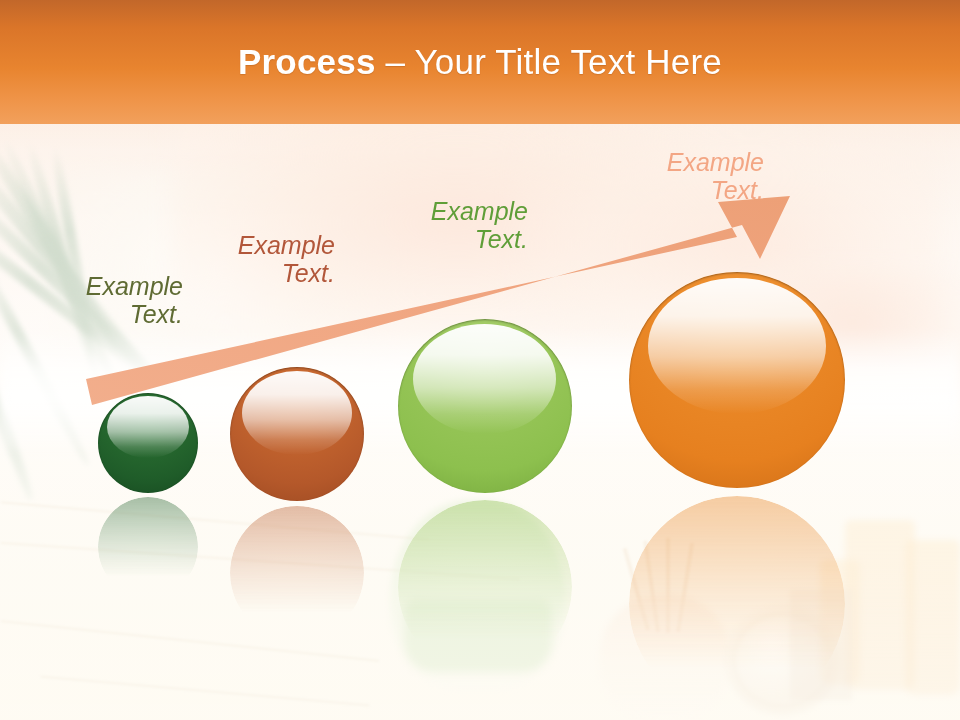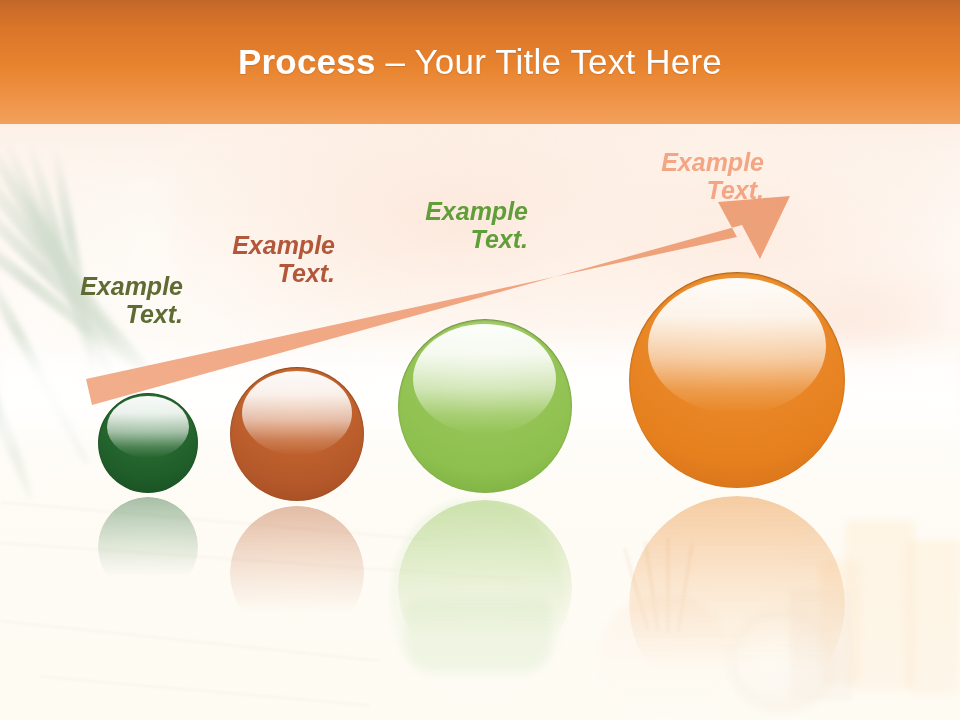--- a/index.html
+++ b/index.html
@@ -252,21 +252,20 @@
 
   
   .label {
     position: absolute;
     z-index: 8;
     font-style: italic;
     font-size: 25px;
     line-height: 1.12;
     text-align: right;
     white-space: nowrap;
-    font-weight: bold;
   }
   .label .l2 { display: block; }
 </style>
 </head>
 <body>
 
 <div id="slide">
 
   <div class="bg-layer">
     <div class="bg-base"></div>

